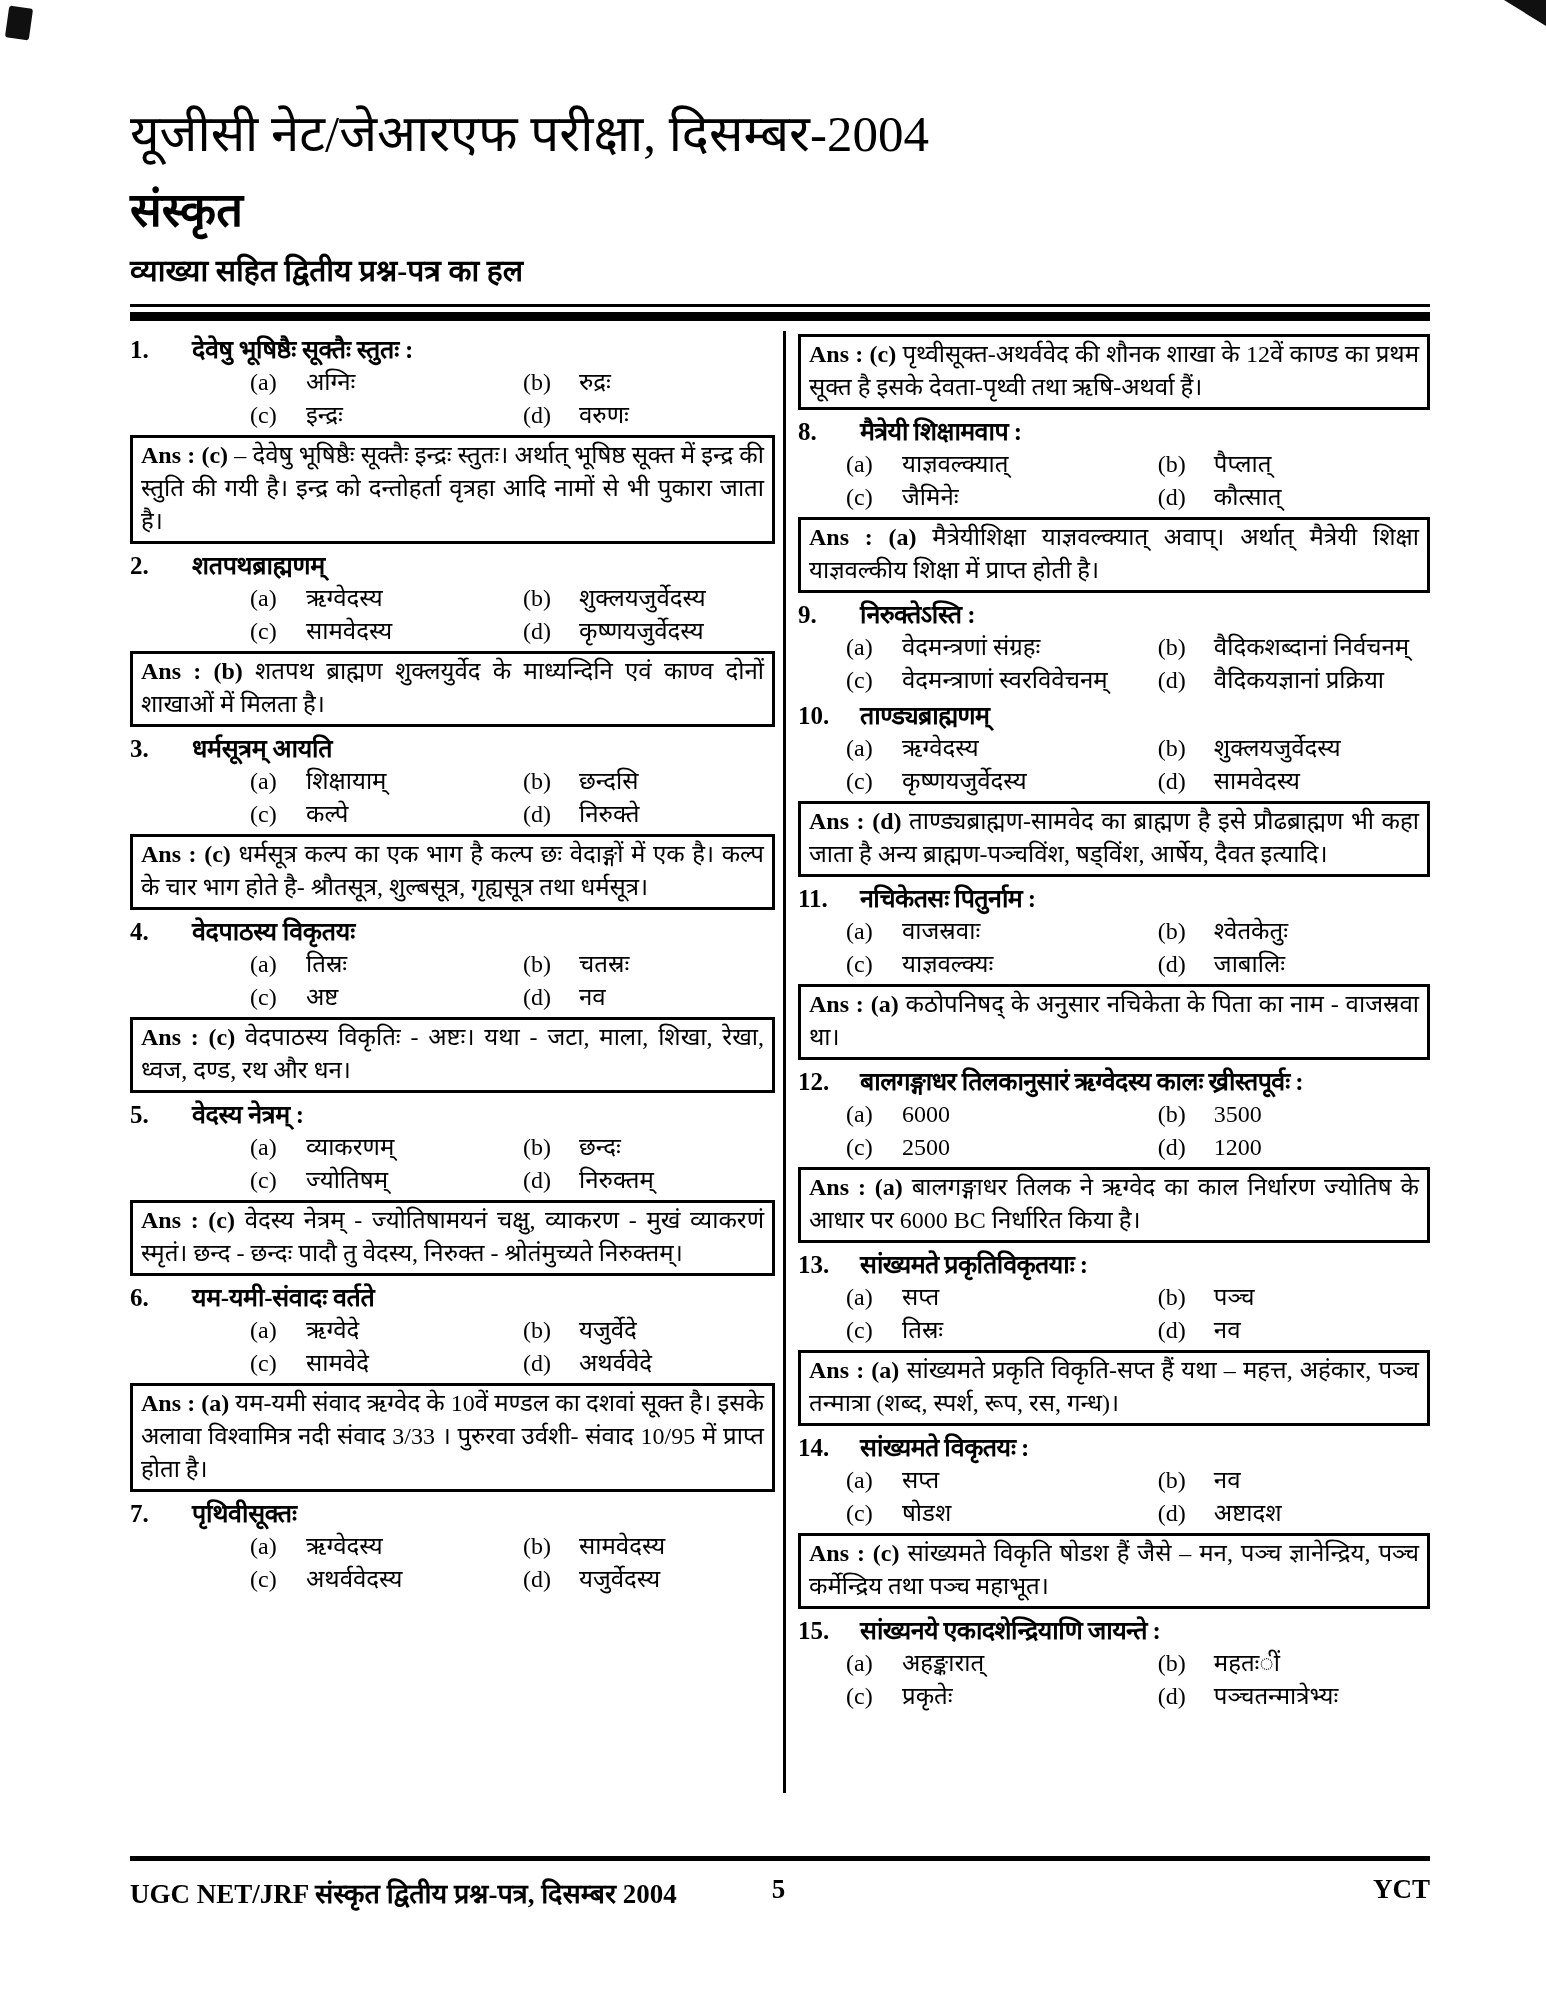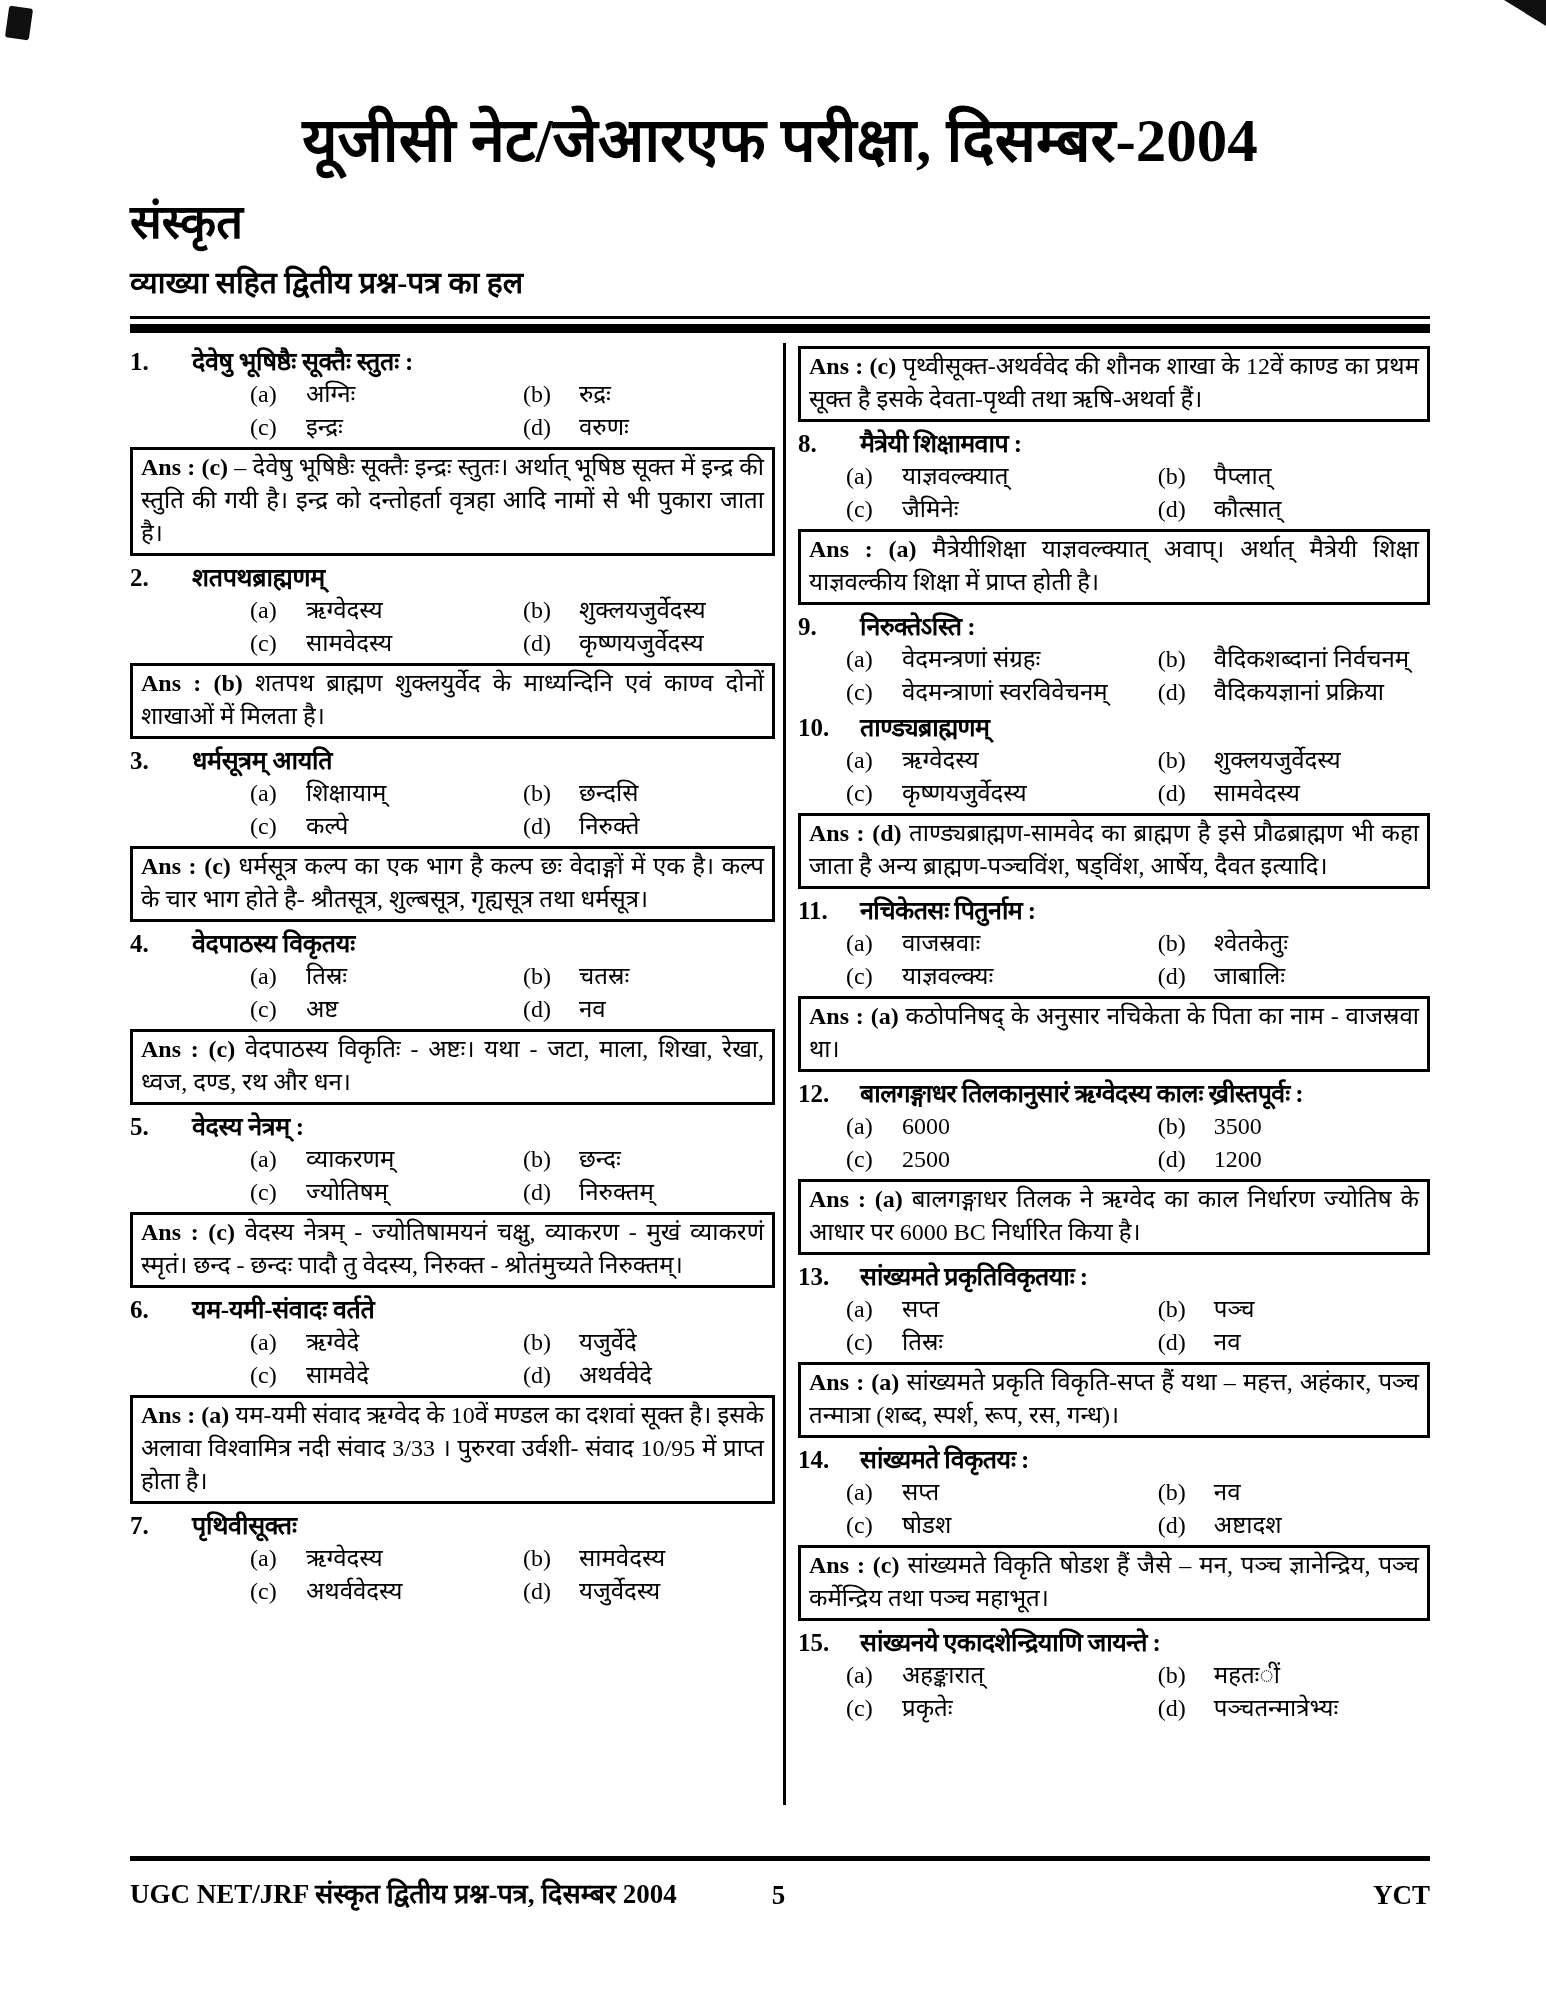--- a/index.html
+++ b/index.html
@@ -5,21 +5,21 @@
   html,body{margin:0;padding:0;}
   body{
     width:1546px;height:2000px;background:#ffffff;color:#000000;
     font-family:"Liberation Serif","DejaVu Serif",serif;
     position:relative;overflow:hidden;
   }
   .artifact{position:absolute;background:#101010;}
   .artifact.tl{left:7px;top:7px;width:24px;height:32px;transform:rotate(8deg);border-radius:3px;}
   .artifact.tr{right:0;top:0;width:42px;height:26px;clip-path:polygon(100% 0,0 0,100% 100%);}
   .content{position:absolute;left:130px;top:104px;width:1300px;}
-  .title{font-size:61px;font-weight:700;text-align:center;line-height:1.2;}
+  .title{font-size:51px;font-weight:400;text-align:left;line-height:1.2;}
   .subject{font-size:47px;font-weight:700;text-align:left;margin-top:18px;line-height:1.15;}
   .subtitle{font-size:30px;font-weight:700;text-align:left;margin-top:12px;}
   .rule-double{margin-top:14px;border-top:3px solid #000;height:5px;border-bottom:9px solid #000;}
   .cols{display:flex;margin-top:10px;height:1462px;overflow:hidden;}
   .col{font-size:24px;line-height:33px;}
   .col-left{width:645px;padding-right:8px;}
   .col-divider{width:3px;background:#000;}
   .col-right{flex:1;padding-left:12px;}
   .notice{font-weight:700;padding-left:135px;text-indent:-135px;margin-bottom:4px;text-align:justify;}
   .notice-label{font-weight:700;}
@@ -31,21 +31,21 @@
   .col-right .opts{padding-left:48px;}
   .opt-row{display:flex;}
   .opt{display:flex;width:48%;}
   .opt:first-child{width:52%;}
   .col-right .opt:first-child{width:55%;}
   .opt-label{flex:0 0 56px;}
   .opt-text{flex:1;}
   .ans{border:3px solid #000;padding:1px 8px 3px;margin:3px 0 5px;text-align:justify;}
   .ans-label{font-weight:700;}
   .footer-rule{position:absolute;left:130px;width:1300px;top:1856px;border-top:5px solid #000;}
-  .footer{position:absolute;left:130px;width:1300px;top:1874px;display:flex;align-items:flex-end;
+  .footer{position:absolute;left:130px;width:1300px;top:1874px;display:flex;align-items:flex-start;
           font-weight:700;font-size:27px;}
   .footer-page{margin-left:95px;}
   .footer-right{margin-left:auto;}
 </style>
 </head>
 <body>
 
 <div class="artifact tl"></div>
 <div class="artifact tr"></div>
 

